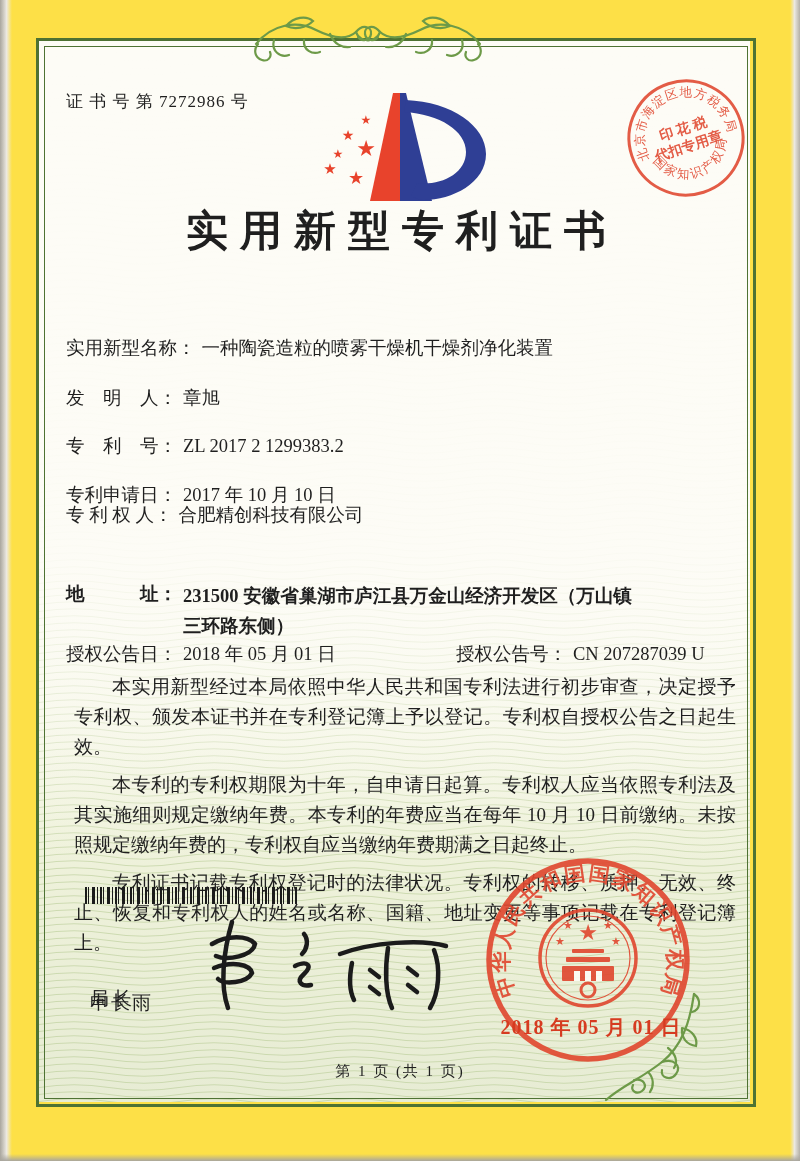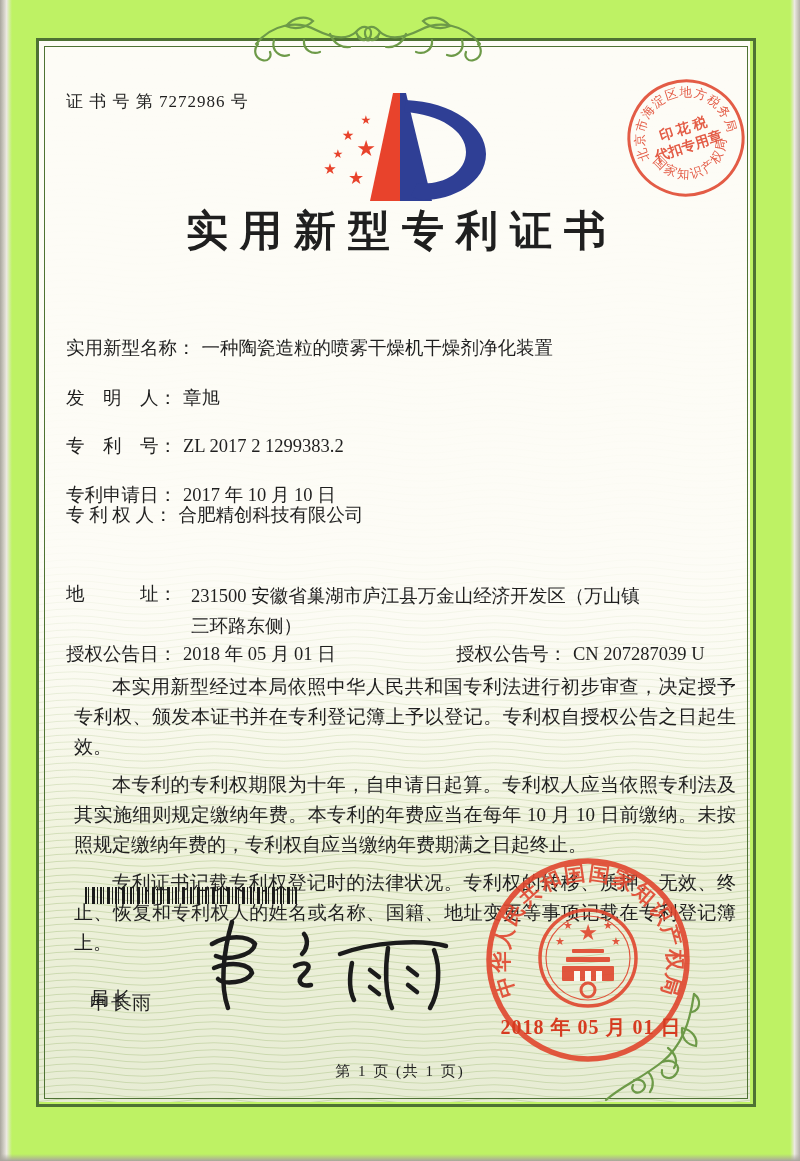--- a/index.html
+++ b/index.html
@@ -4,21 +4,21 @@
 <style>
   :root{
     --green:#4e7233;
     --orn:#6d9a48;
     --red:#e0462e;
     --date-red:#d63b20;
     --ink:#1f1f1f;
   }
   html,body{margin:0;padding:0;}
   body{background:#dedbd2;font-family:"Liberation Serif","DejaVu Serif",serif;}
-  .cert{position:relative;width:800px;height:1161px;background:#bef264;overflow:hidden;color:var(--ink);}
+  .cert{position:relative;width:800px;height:1161px;background:#fde047;overflow:hidden;color:var(--ink);}
 
   
   .edge-left{position:absolute;left:0;top:0;width:12px;height:100%;
     background:linear-gradient(90deg,#a9a69d,#ece9e1 55%,rgba(236,233,225,0));}
   .edge-right{position:absolute;right:0;top:0;width:10px;height:100%;
     background:linear-gradient(270deg,#b3b0a7,#ece9e1 55%,rgba(236,233,225,0));}
   .edge-bottom{position:absolute;left:0;bottom:0;width:100%;height:7px;
     background:linear-gradient(0deg,#a9a69d,rgba(236,233,225,0));}
 
   
@@ -40,21 +40,21 @@
 
   .logo{position:absolute;left:300px;top:90px;}
 
   .stamp{position:absolute;left:606px;top:58px;}
 
   .title{position:absolute;left:36px;top:203px;width:720px;text-align:center;
     font-size:42px;font-weight:bold;letter-spacing:12px;text-indent:12px;}
 
   .row{position:absolute;left:66px;font-size:18.5px;white-space:nowrap;}
   .row .val{margin-left:6px;}
-  .addr-val{display:inline-block;vertical-align:top;white-space:normal;margin-left:14px;}
+  .addr-val{display:inline-block;vertical-align:top;white-space:normal;margin-left:6px;}
   .addr-val div{line-height:30px;}
 
   .paras{position:absolute;left:66px;top:664px;width:678px;font-size:19px;line-height:30px;
     text-align:justify;}
   .paras p{margin:8px;text-indent:2em;}
 
   .barcode{position:absolute;left:85px;top:887px;width:212px;height:17px;
     background:repeating-linear-gradient(90deg,
       #1b1b1b 0px,#1b1b1b 2px,rgba(0,0,0,0) 2px,rgba(0,0,0,0) 3px,
       #1b1b1b 3px,#1b1b1b 4px,rgba(0,0,0,0) 4px,rgba(0,0,0,0) 7px,
@@ -163,21 +163,21 @@
   </div>
   <div class="row" style="top:433px;">
     <span class="lb">专　利　号：</span><span class="val">ZL 2017 2 1299383.2</span>
   </div>
   <div class="row" style="top:482px;">
     <span class="lb">专利申请日：</span><span class="val">2017 年 10 月 10 日</span>
   </div>
   <div class="row" style="top:502px;">
     <span class="lb">专 利 权 人：</span><span class="val">合肥精创科技有限公司</span>
   </div>
-  <div class="row" style="top:581px;">
+  <div class="row" style="top:581px;font-weight:bold;">
     <span class="lb" style="vertical-align:top;">地　　　址：</span><span class="addr-val"><div>231500 安徽省巢湖市庐江县万金山经济开发区（万山镇</div><div>三环路东侧）</div></span>
   </div>
   <div class="row" style="top:641px;">
     <span class="lb">授权公告日：</span><span class="val">2018 年 05 月 01 日</span>
   </div>
   <div class="row" style="top:641px;left:456px;">
     <span class="lb">授权公告号：</span><span class="val">CN 207287039 U</span>
   </div>
 
   <div class="paras">

